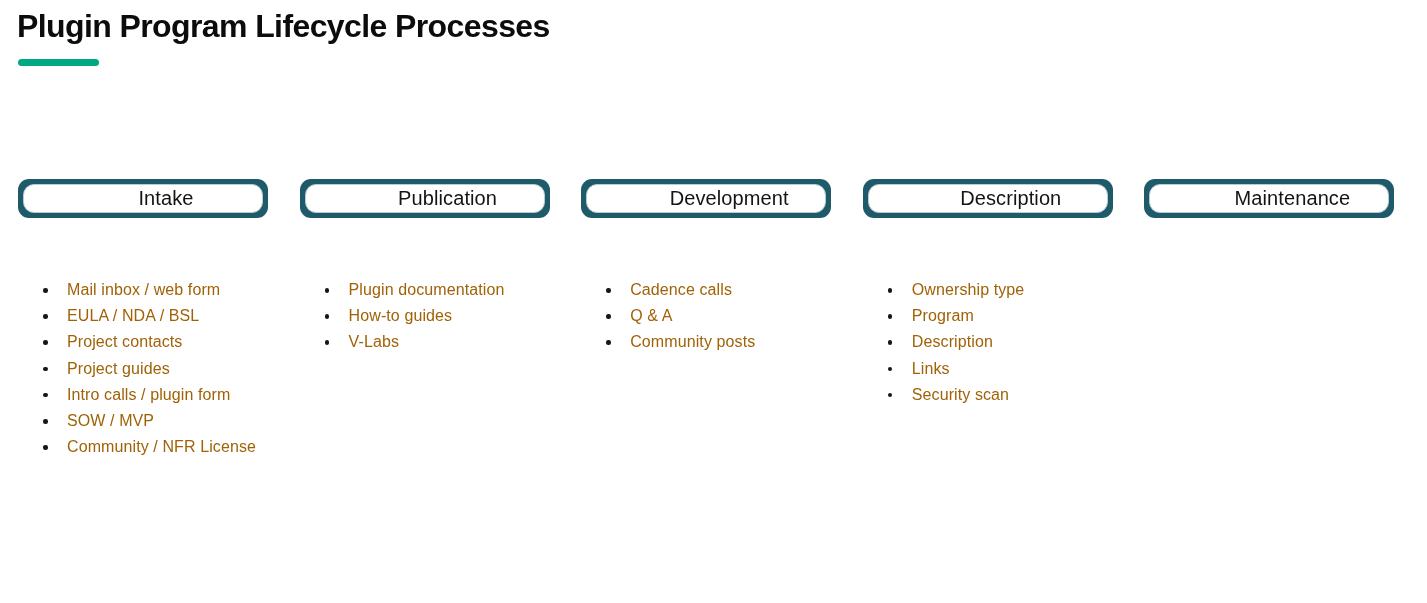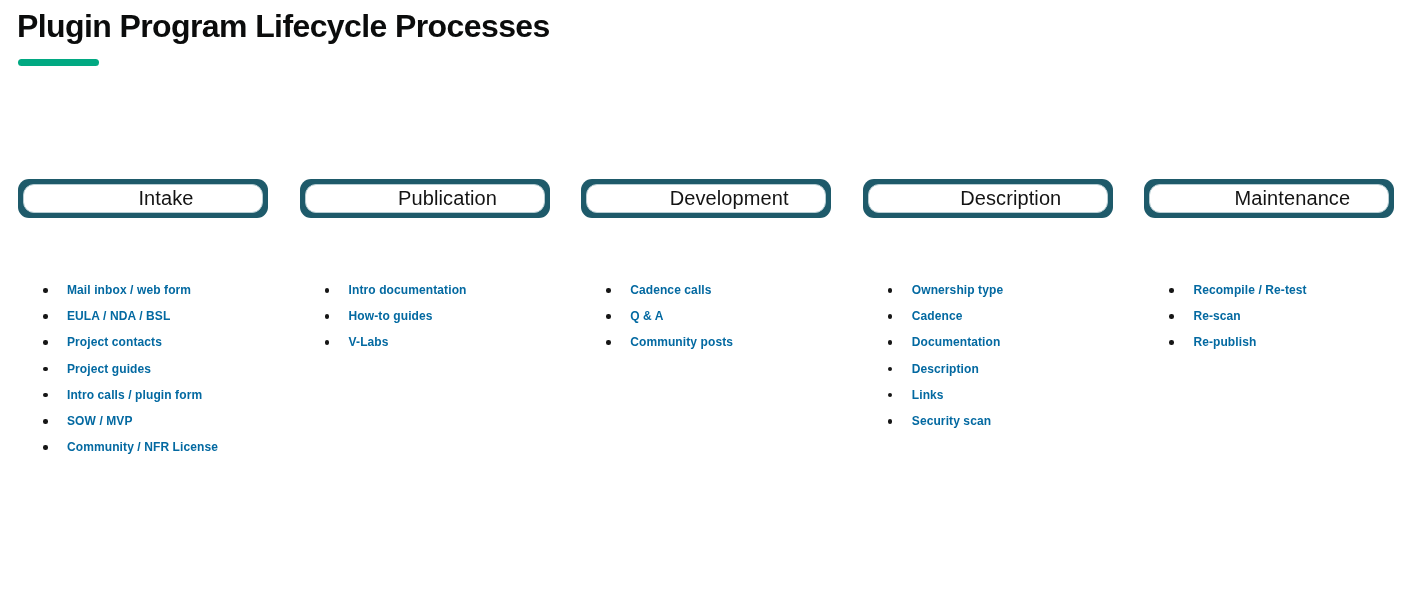--- a/index.html
+++ b/index.html
@@ -55,25 +55,24 @@
     margin-left: 46px;
   }
 
   .phase-list {
     list-style: none;
     margin-top: 59px;
   }
   .phase-list li {
     position: relative;
     padding-left: 49px;
-    font-size: 12px;
+    font-size: 16px;
     line-height: 26.2px;
-    color: #0369a1;
+    color: #a16207;
     letter-spacing: 0.1px;
-    font-weight: bold;
   }
   .phase-list li::before {
     content: "";
     position: absolute;
     left: 25px; top: 11px;
     width: 4.5px; height: 4.5px;
     border-radius: 50%;
     background: #161616;
   }
 </style>
@@ -104,21 +103,21 @@
       </ul>
     </div>
 
     <div class="column">
       <div class="phase-box">
         <div class="phase-box-inner">
           <span class="phase-label">Publication</span>
         </div>
       </div>
       <ul class="phase-list">
-        <li>Intro documentation</li>
+        <li>Plugin documentation</li>
         <li>How-to guides</li>
         <li>V-Labs</li>
       </ul>
     </div>
 
     <div class="column">
       <div class="phase-box">
         <div class="phase-box-inner">
           <span class="phase-label">Development</span>
         </div>
@@ -131,35 +130,29 @@
     </div>
 
     <div class="column">
       <div class="phase-box">
         <div class="phase-box-inner">
           <span class="phase-label">Description</span>
         </div>
       </div>
       <ul class="phase-list">
         <li>Ownership type</li>
-        <li>Cadence</li>
-        <li>Documentation</li>
+        <li>Program</li>
         <li>Description</li>
         <li>Links</li>
         <li>Security scan</li>
       </ul>
     </div>
 
     <div class="column">
       <div class="phase-box">
         <div class="phase-box-inner">
           <span class="phase-label">Maintenance</span>
         </div>
       </div>
-      <ul class="phase-list">
-        <li>Recompile / Re-test</li>
-        <li>Re-scan</li>
-        <li>Re-publish</li>
-      </ul>
     </div>
 
   </div>
 </div>
 
 </body></html>

